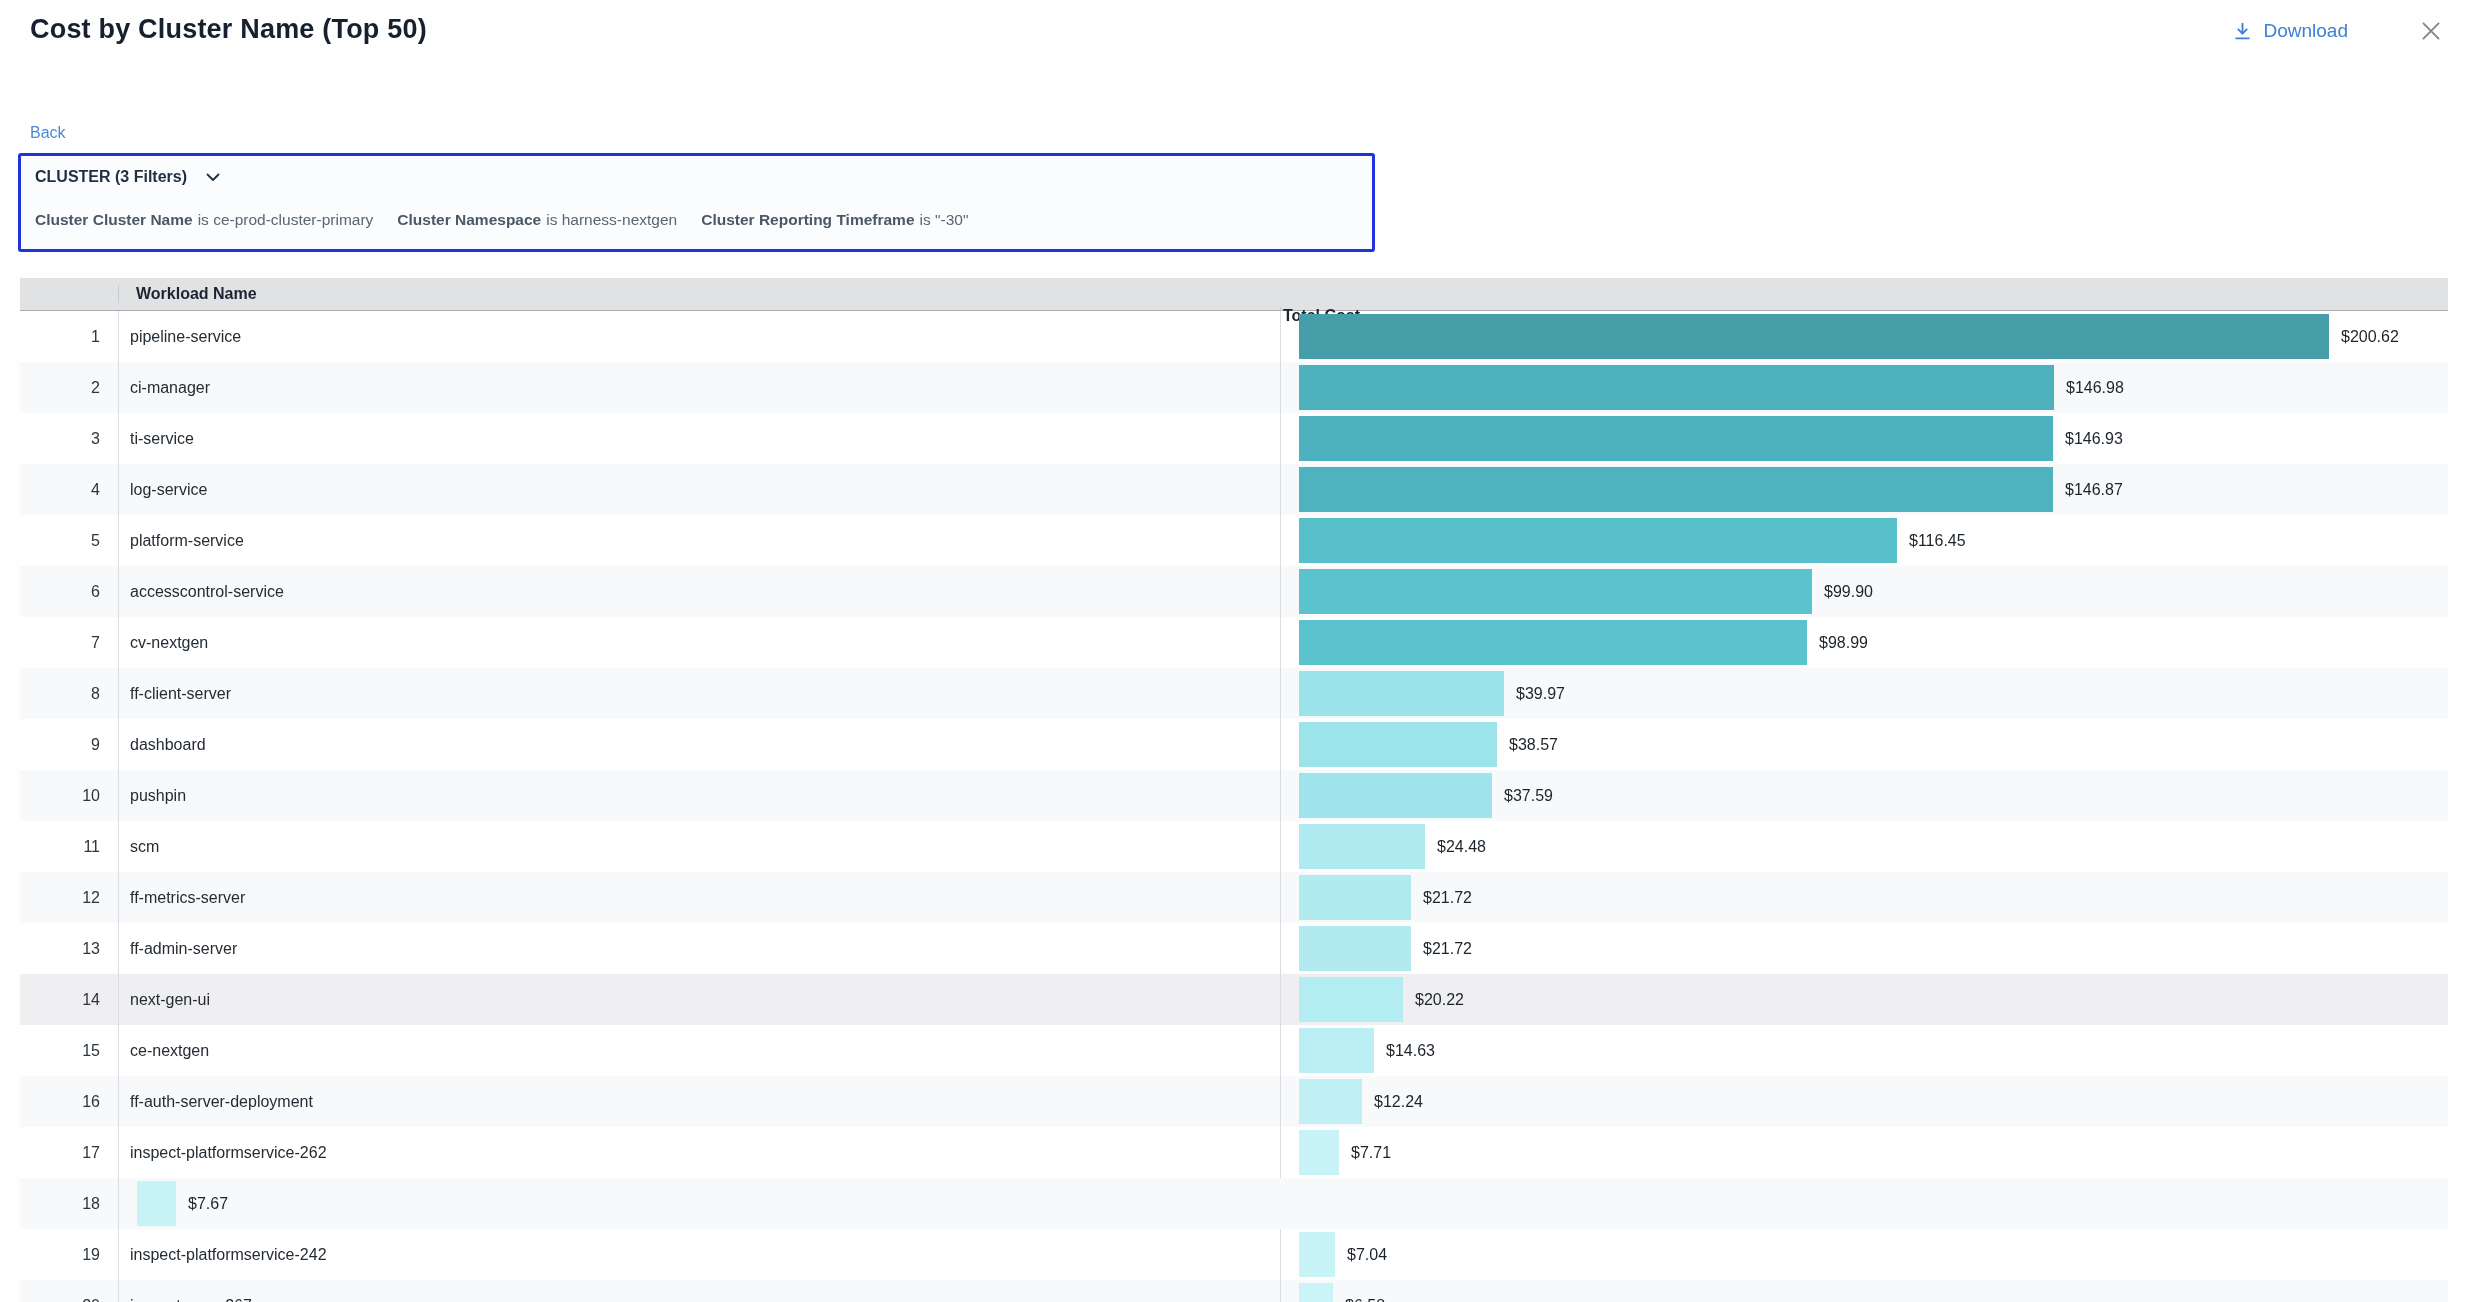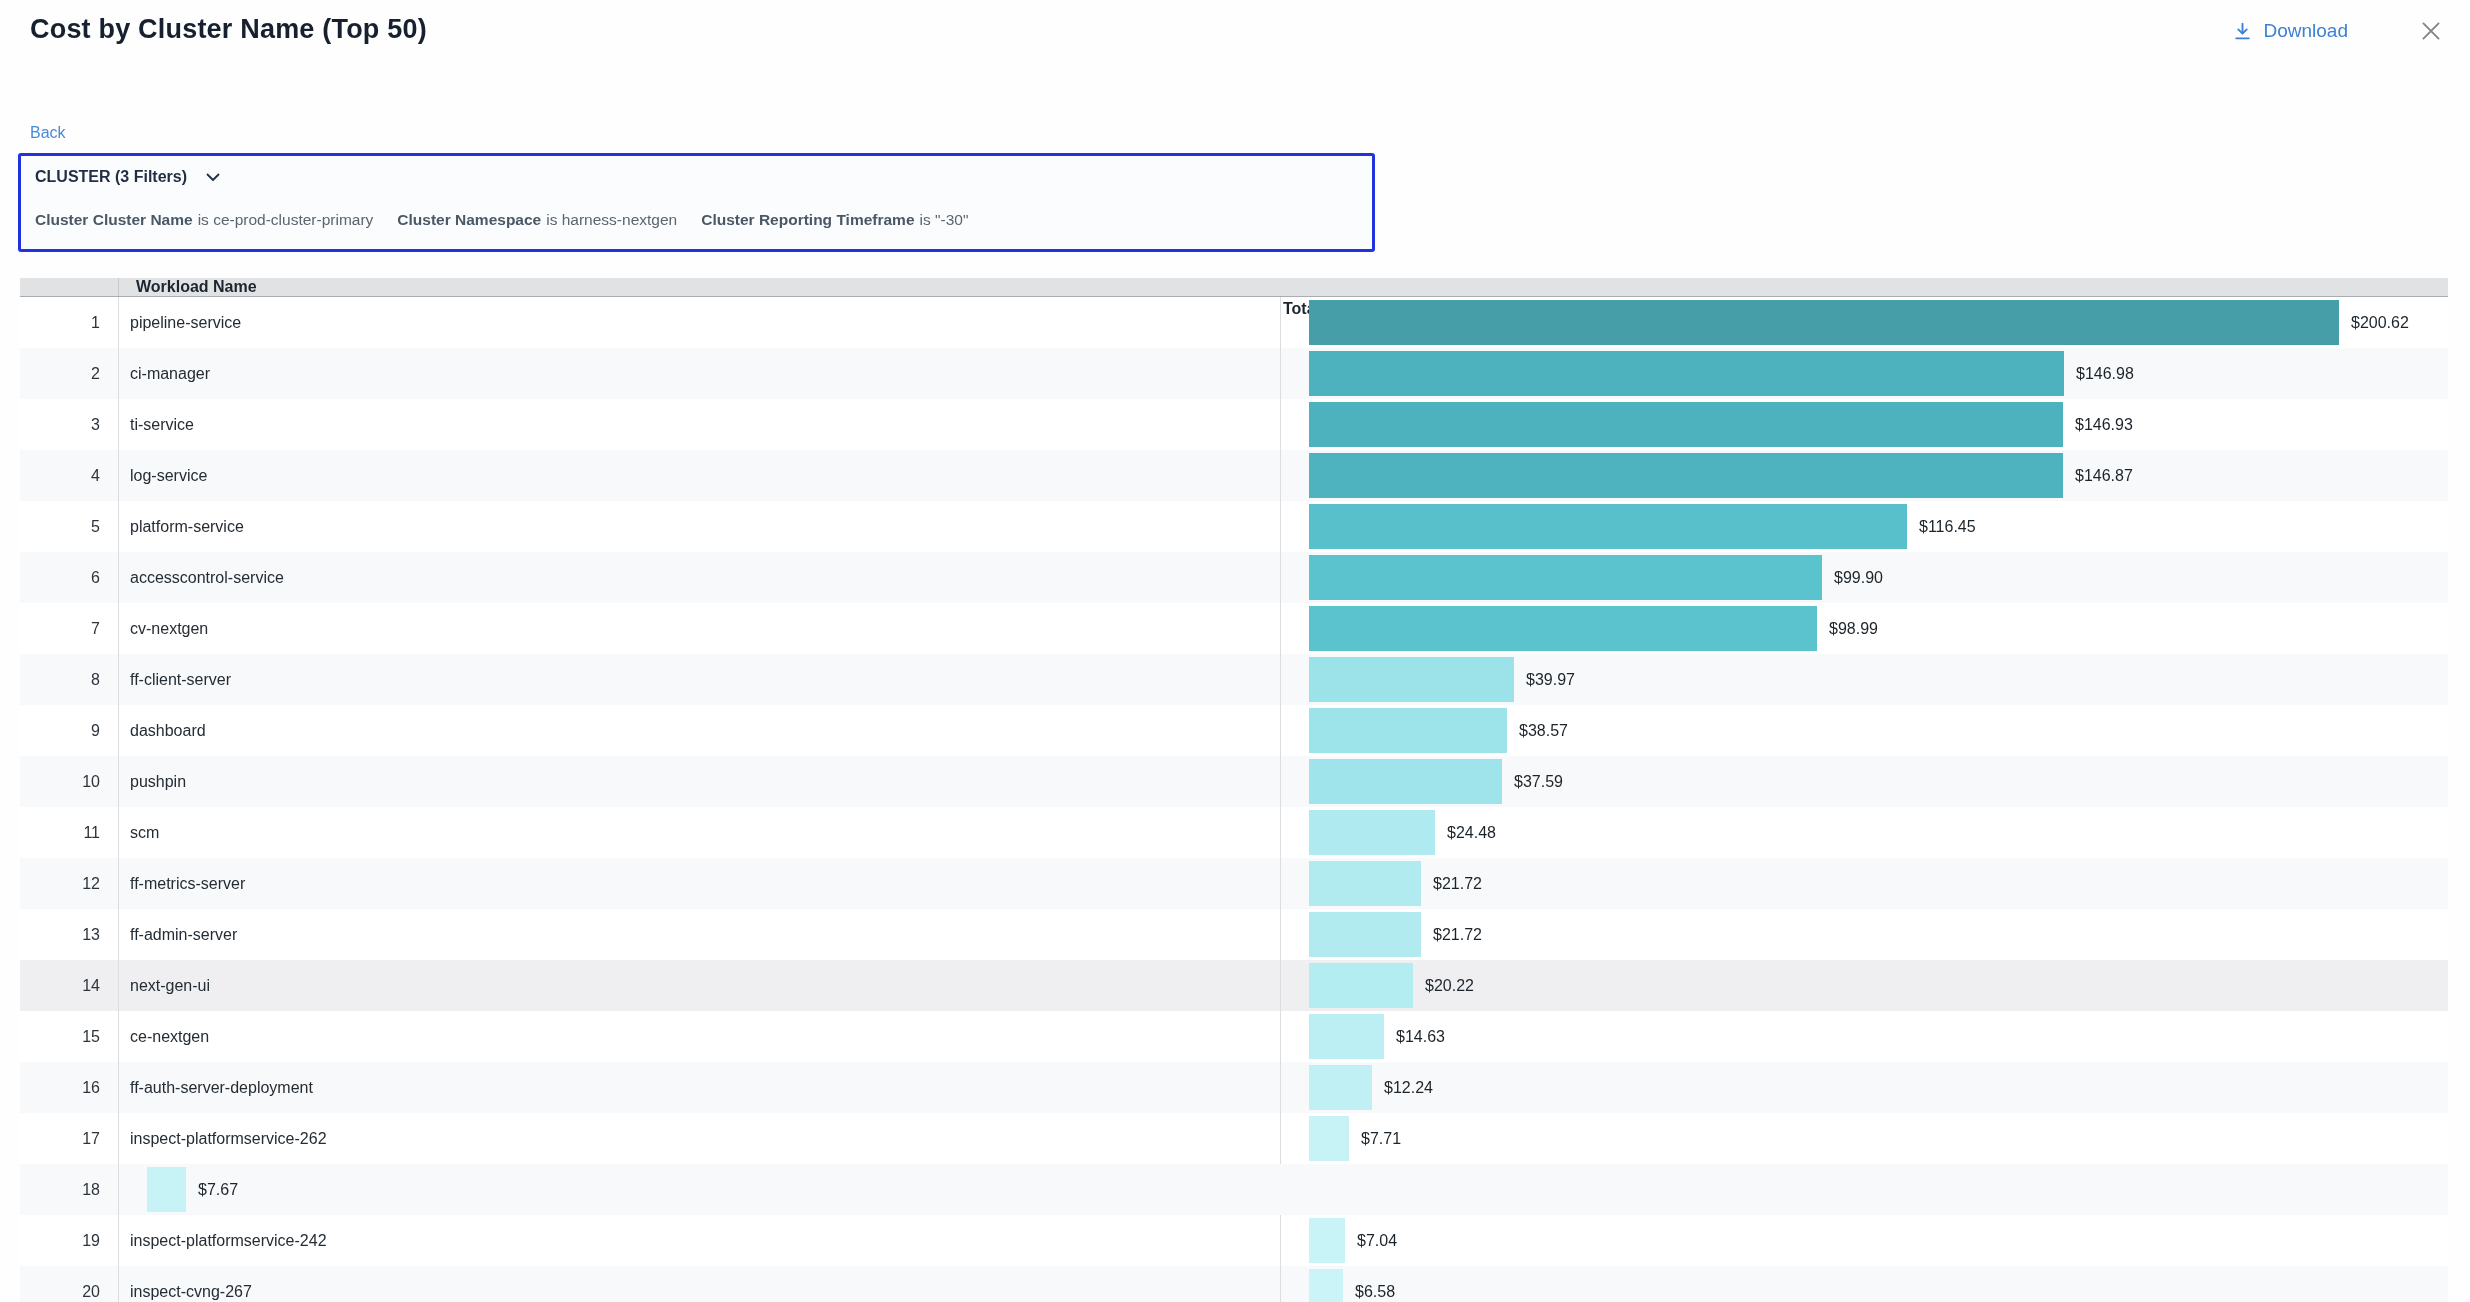--- a/index.html
+++ b/index.html
@@ -21,37 +21,37 @@
                   border:3px solid #2133df; border-radius:3px; background:#fbfcfd;
                   padding:12px 14px 20px 14px; }
   .filter-group { display:flex; align-items:center; gap:19px; font-size:16px; font-weight:700; color:#1f2e42; cursor:pointer; width:max-content;}
   .filter-items { display:flex; gap:24px; margin-top:25px; font-size:15.5px; white-space:nowrap; }
   .filter-item { cursor:pointer; }
   .filter-item .f-label { font-weight:700; color:#4a5866; }
   .filter-item .f-cond  { font-weight:400; color:#5a6572; margin-left:5px; }
 
   
   .cost-table { position:absolute; left:20px; top:278px; width:2428px; }
-  .thead { display:flex; height:19px; background:#e1e2e4; border-bottom:1px solid #a9acb1;
+  .thead { display:flex; height:33px; background:#e1e2e4; border-bottom:1px solid #a9acb1;
            box-sizing:border-box; font-size:16px; font-weight:700; color:#1b2530;align-items:center; }
   .th-rank { width:98px; }
   .th-name { flex:0 0 1162px; box-sizing:border-box; border-left:1px solid #c7c9cd;
              padding-left:17px; display:flex; align-items:center; }
   .th-cost { flex:1; box-sizing:border-box; border-left:1px solid #c9cbcf;
              padding-left:2px; display:flex; align-items:center;margin-top:43px; }
 
   .trow { display:flex; height:51px; background:#ffffff; }
   .trow:nth-child(even) { background:#f8f9fa; }
   .trow.highlight { background:#efeff1; }
   .cell-rank { width:98px; box-sizing:border-box; display:flex; align-items:center;
                justify-content:flex-end; padding-right:18px; font-size:16px; color:#2c353e; }
   .cell-name { flex:0 0 1162px; box-sizing:border-box; border-left:1px solid #dbdde0;
                padding-left:11px; display:flex; align-items:center; font-size:16px; color:#242c34; }
   .cell-cost { flex:1; box-sizing:border-box; border-left:1px solid #dbdde0;
-               padding-left:28px; display:flex; align-items:center; }
+               padding-left:18px; display:flex; align-items:center; }
   .bar { height:45px; flex:0 0 auto; }
   .cost-label { margin-left:12px; font-size:16px; color:#1c242b; white-space:nowrap; }
 </style>
 </head>
 <body>
 
 <div class="screen">
 
   <div class="title">Cost by Cluster Name (Top 50)</div>
 

